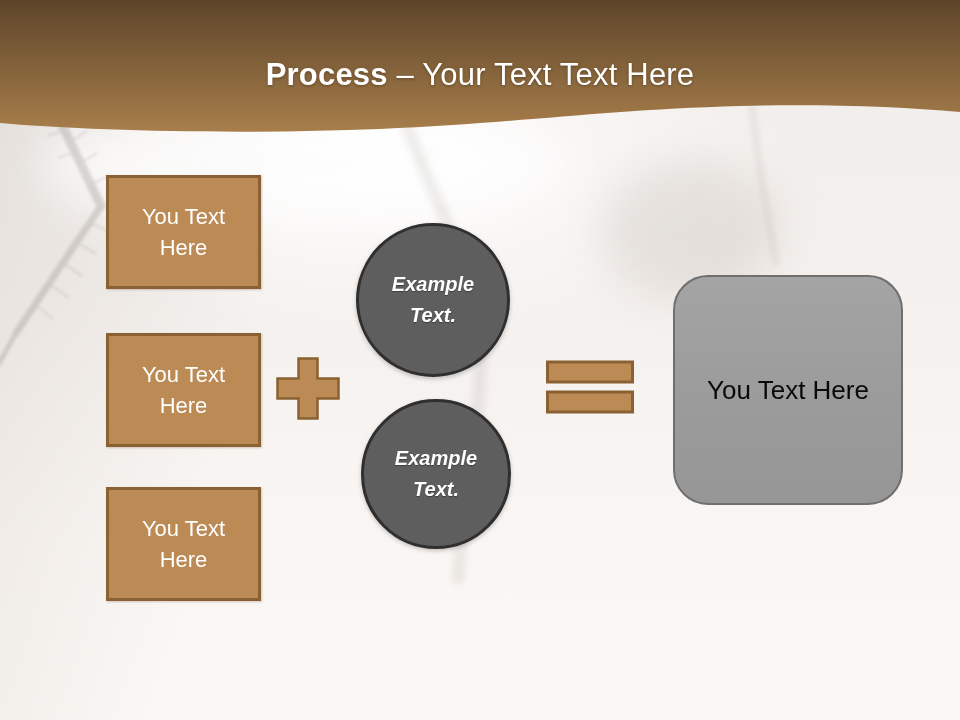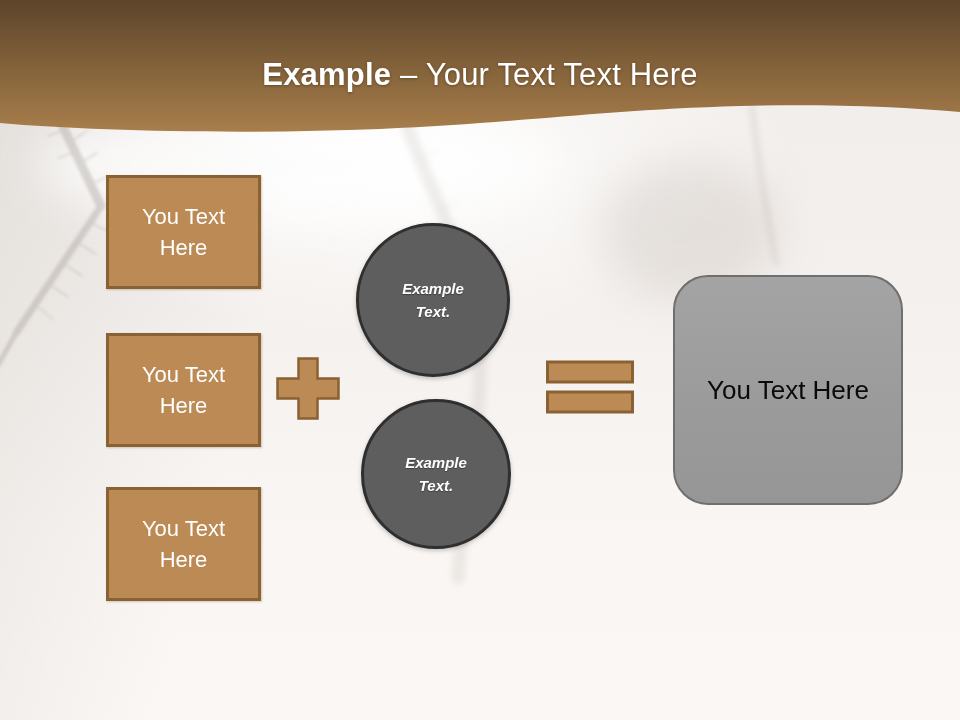--- a/index.html
+++ b/index.html
@@ -71,21 +71,21 @@
   .example-circle {
     position: absolute;
     border-radius: 50%;
     background: var(--circle-fill, #5e5e5e);
     border: 3px solid var(--circle-border, #2f2f2f);
     display: flex; align-items: center; justify-content: center;
     text-align: center;
     color: #ffffff;
     font-weight: bold;
     font-style: italic;
-    font-size: 15px;
+    font-size: 20px;
     line-height: 1.55;
     box-shadow: 0 2px 4px rgba(40,40,40,0.25);
   }
   #example-circle-1 { left: 356px; top: 223px; width: 148px; height: 148px; }
   #example-circle-2 { left: 361px; top: 399px; width: 144px; height: 144px; }
   .example-circle .circle-label { width: 92px; text-shadow: 0 1px 1px rgba(0,0,0,0.35); }
 
   
   #result-box {
     position: absolute;
@@ -150,21 +150,21 @@
     <defs>
       <linearGradient id="hdr-grad" x1="0" y1="0" x2="0" y2="1">
         <stop class="stop-top" offset="0"></stop>
         <stop class="stop-bottom" offset="1"></stop>
       </linearGradient>
     </defs>
     <path d="M0,0 H960 V112 C900,107 830,104 740,106 C600,110 520,123 380,129 C240,134.5 90,131 0,123 Z" fill="url(#hdr-grad)"></path>
   </svg>
 
   <div id="slide-title">
-    <span class="t-bold">Example</span>
+    <span class="t-bold">Process</span>
     <span> </span>
     <span>– Your Text Text Here</span>
   </div>
 
   <div class="step-box" id="step-box-1">
     <span>You Text Here</span>
   </div>
   <div class="step-box" id="step-box-2">
     <span>You Text Here</span>
   </div>

